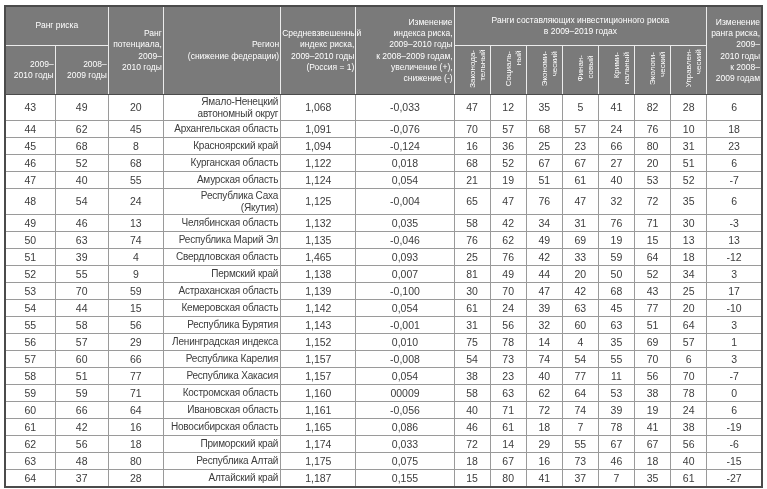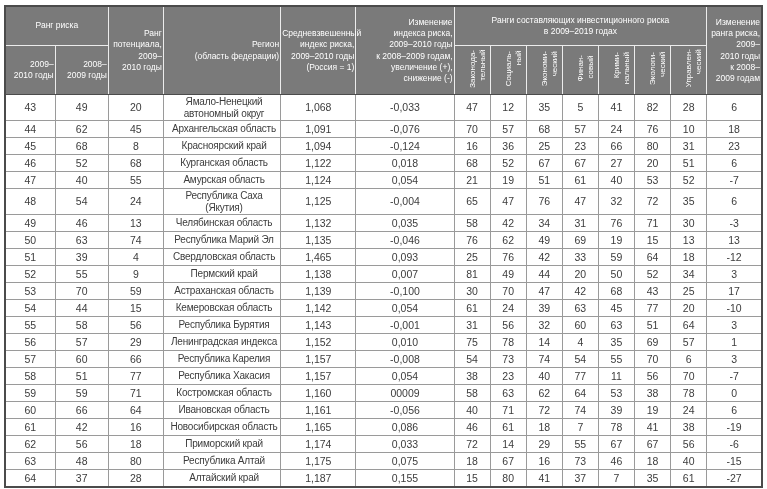--- a/index.html
+++ b/index.html
@@ -9,21 +9,21 @@
   body{width:767px;height:489px;overflow:hidden;font-family:"Liberation Sans",sans-serif;}
   .page{padding:5px 4px 0 4px;}
   table{border-collapse:collapse;table-layout:fixed;width:759px;border:2px solid var(--outer);}
   th{background:var(--hbg);color:#ffffff;font-weight:normal;font-size:8.5px;line-height:1.3;
      white-space:pre-line;border:1px solid var(--hline);padding:2px 1px;text-align:center;vertical-align:middle;}
   thead tr.grouphead th{height:34px;}
   thead tr.subhead th{height:44px;}
   thead tr.subhead th, thead th[rowspan]{border-bottom:1px solid var(--outer);text-align:right;}
   tbody td{border:1px solid var(--grid);font-size:10.5px;color:var(--txt);text-align:center;
      padding:1px 2px;height:14px;line-height:1.15;overflow:hidden;}
-  td.region{text-align:center;padding-left:6px;font-size:10px;letter-spacing:-0.2px;}
+  td.region{text-align:right;padding-left:6px;font-size:10px;letter-spacing:-0.2px;}
   .vtext{writing-mode:vertical-rl;transform:rotate(180deg);white-space:pre-line;
      font-size:8px;line-height:1.3;display:inline-block;}
 </style>
 </head>
 <body>
 
 <div class="page">
   <table>
     <colgroup>
       <col style="width:50px">
@@ -42,21 +42,21 @@
         <col style="width:55px">
     </colgroup>
     <thead>
       <tr class="grouphead">
         <th colspan="2">Ранг риска</th>
         <th rowspan="2">Ранг
 потенциала,
 2009–
 2010 годы</th>
         <th rowspan="2">Регион
-(область федерации)</th>
+(снижение федерации)</th>
         <th rowspan="2">Средневзвешенный
 индекс риска,
 2009–2010 годы
 (Россия = 1)</th>
         <th rowspan="2">Изменение
 индекса риска,
 2009–2010 годы
 к 2008–2009 годам,
 увеличение (+),
 снижение (-)</th>

